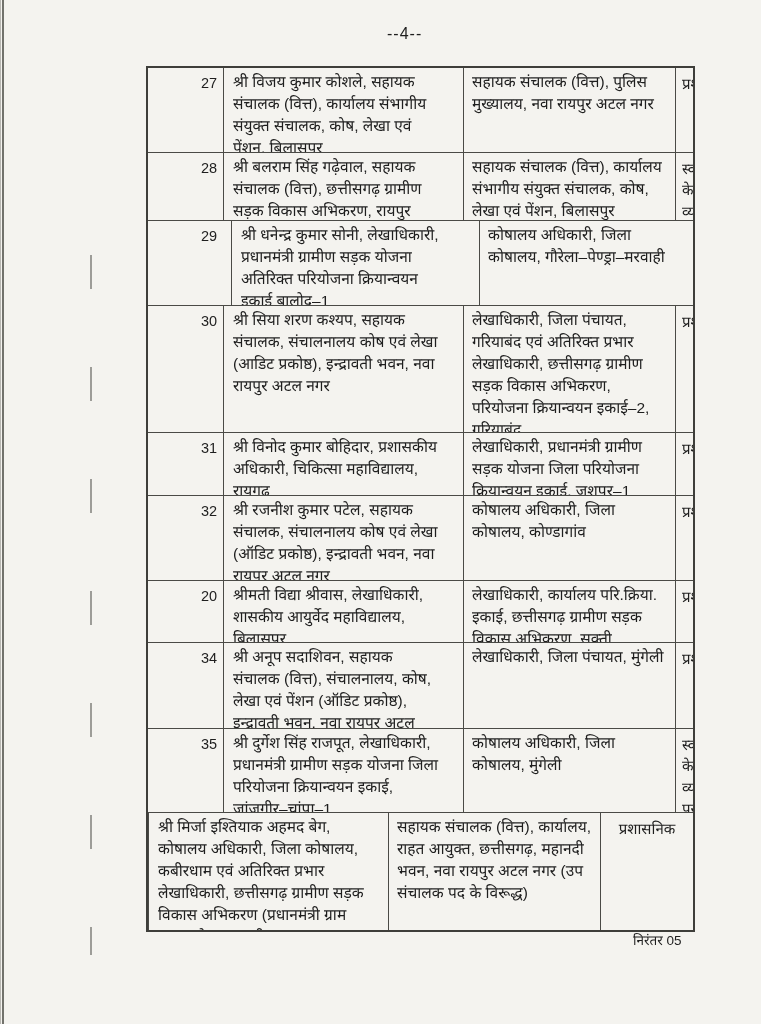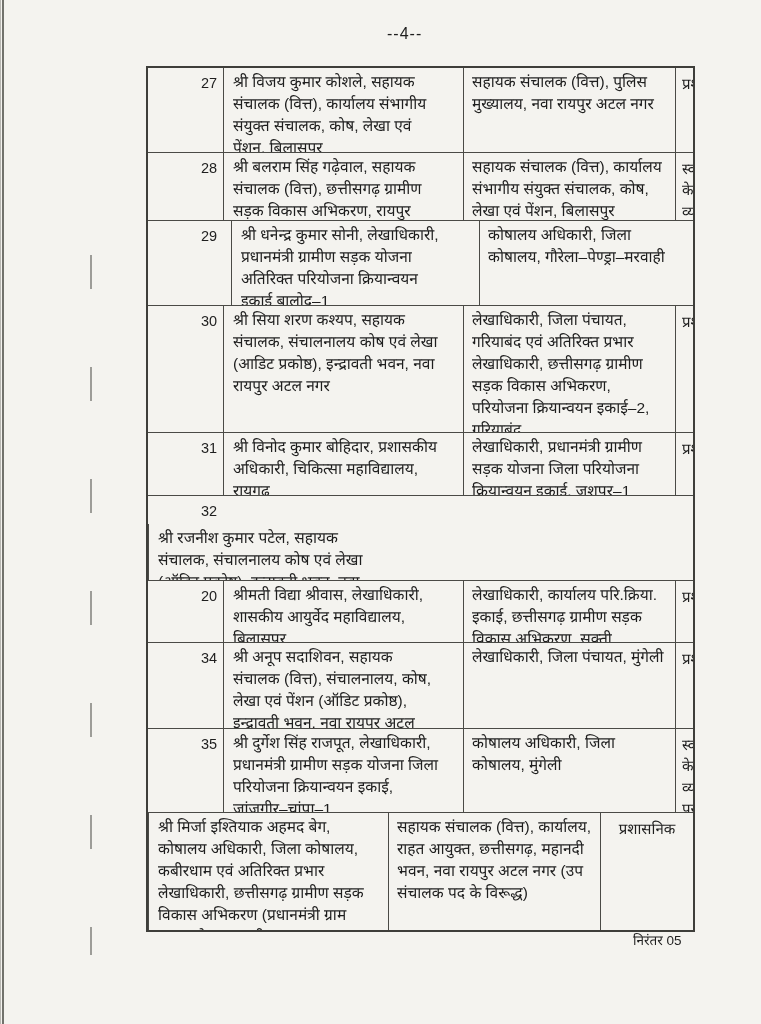--- a/index.html
+++ b/index.html
@@ -112,23 +112,24 @@
       <div class="cell c-basis">प्रशासनिक</div>
     </div>
 
     <div class="t-row" style="height:63px;">
       <div class="cell c-sn">31</div>
       <div class="cell c-officer">श्री विनोद कुमार बोहिदार, प्रशासकीय अधिकारी, चिकित्सा महाविद्यालय, रायगढ़</div>
       <div class="cell c-posting">लेखाधिकारी, प्रधानमंत्री ग्रामीण सड़क योजना जिला परियोजना क्रियान्वयन इकाई, जशपुर–1</div>
       <div class="cell c-basis">प्रशासनिक</div>
     </div>
 
-    <div class="t-row" style="height:85px;flex-direction:column;">
+    <div class="t-row" style="height:85px;">
       <div class="cell c-sn">32</div>
       <div class="cell c-officer">श्री रजनीश कुमार पटेल, सहायक संचालक, संचालनालय कोष एवं लेखा (ऑडिट प्रकोष्ठ), इन्द्रावती भवन, नवा रायपुर अटल नगर</div>
+      <div class="cell c-posting">कोषालय अधिकारी, जिला कोषालय, कोण्डागांव</div>
       <div class="cell c-basis">प्रशासनिक</div>
     </div>
 
     <div class="t-row" style="height:62px;">
       <div class="cell c-sn">20</div>
       <div class="cell c-officer">श्रीमती विद्या श्रीवास, लेखाधिकारी, शासकीय आयुर्वेद महाविद्यालय, बिलासपुर</div>
       <div class="cell c-posting">लेखाधिकारी, कार्यालय परि.क्रिया. इकाई, छत्तीसगढ़ ग्रामीण सड़क विकास अभिकरण, सक्ती</div>
       <div class="cell c-basis">प्रशासनिक</div>
     </div>
 

